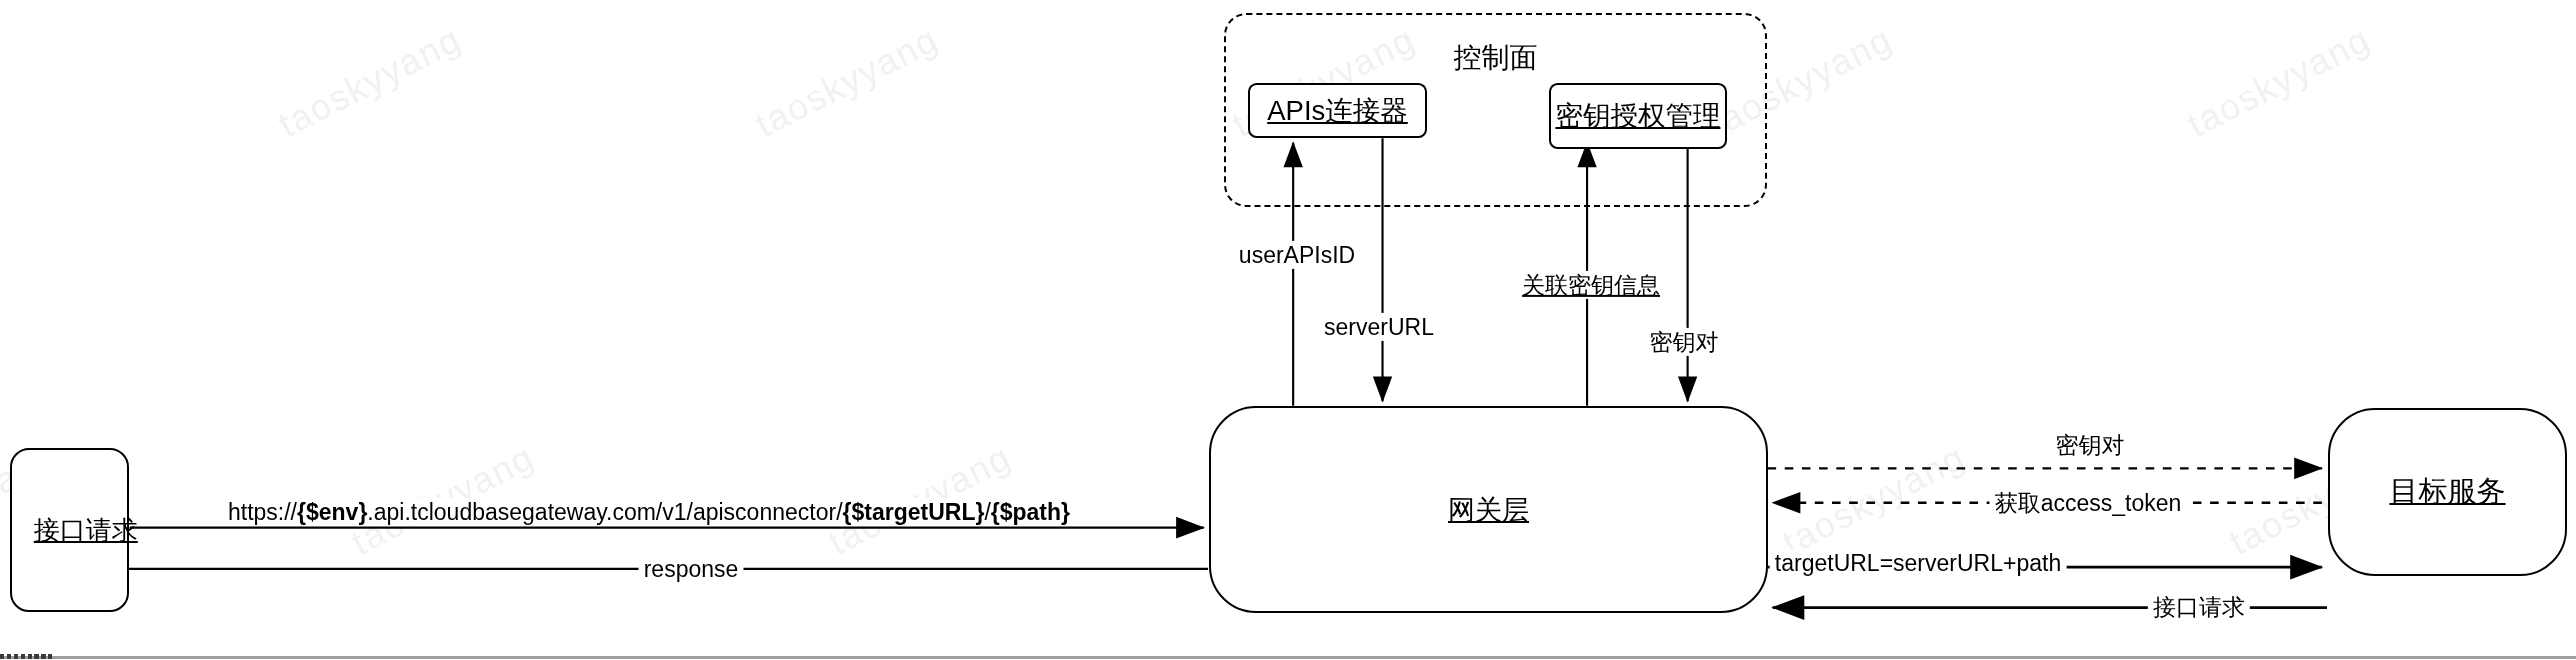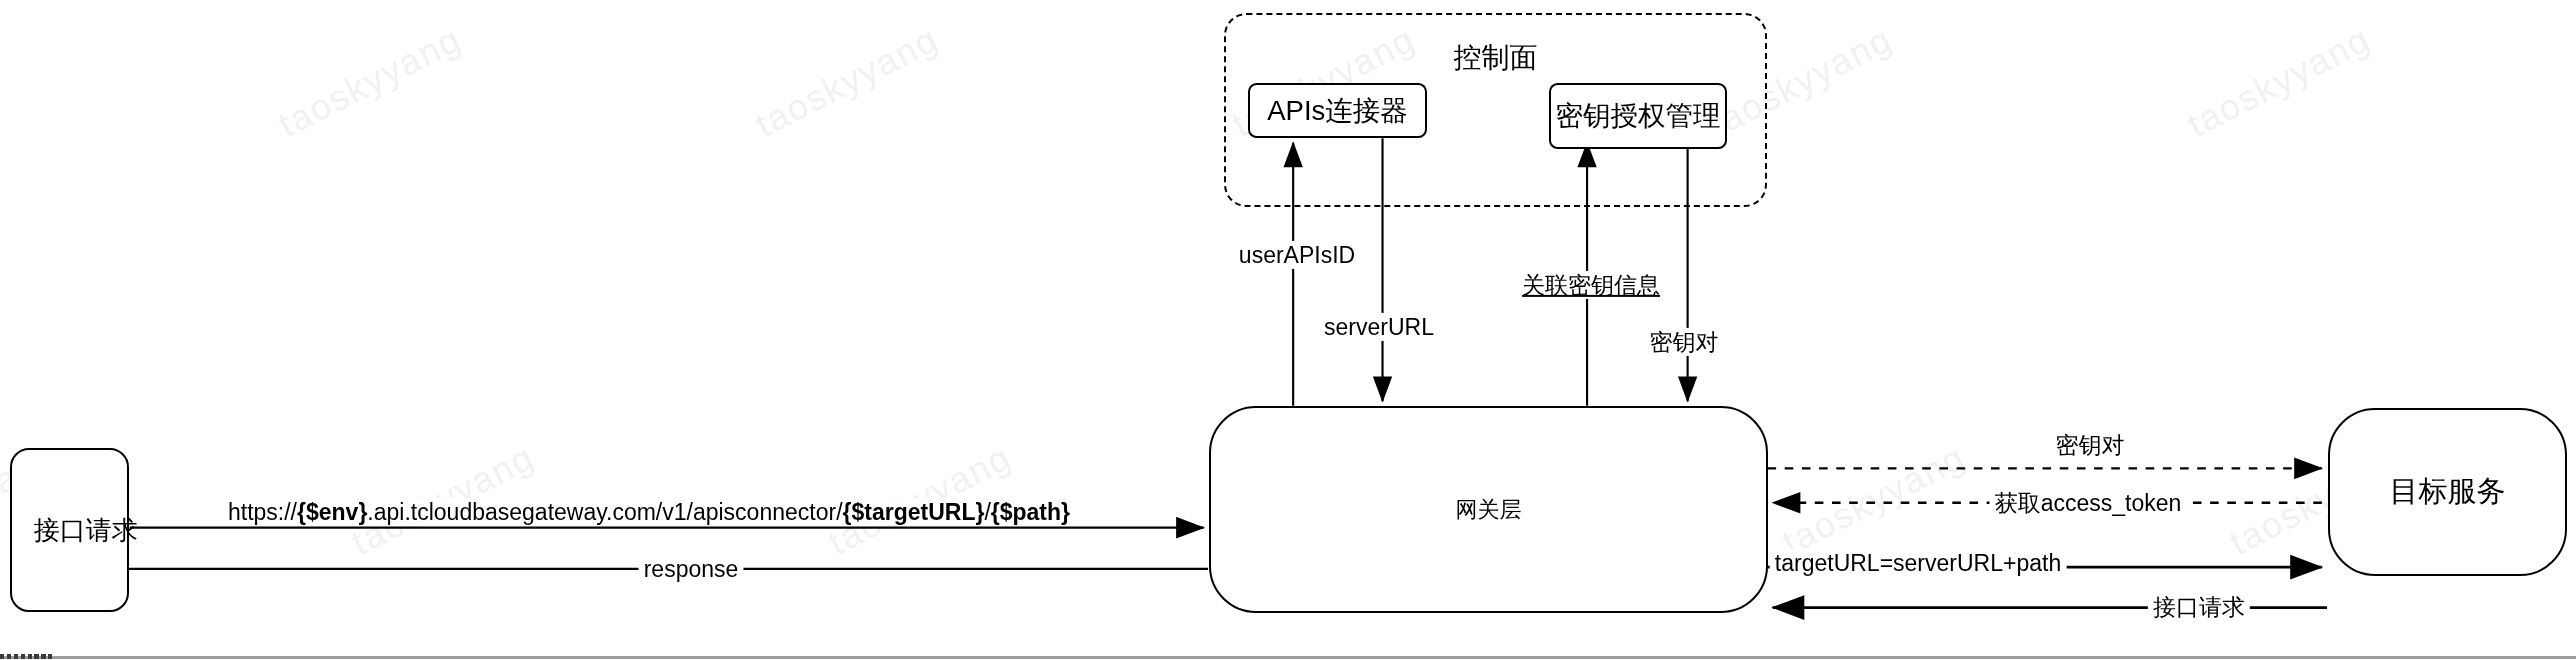--- a/index.html
+++ b/index.html
@@ -25,35 +25,36 @@
   
   #wires{position:absolute;left:0;top:0;width:2576px;height:660px;}
   
   .node{
     position:absolute;
     background:#ffffff;
     border:2.1px solid #000;
     display:flex;align-items:center;justify-content:center;
     box-sizing:border-box;
     white-space:nowrap;
+    text-decoration:underline;
   }
   .node-label{white-space:nowrap;}
   #control-plane{
     left:1224px;top:13px;width:543px;height:194px;
     border:2.1px dashed #000;border-radius:22.4px;
     background:transparent;
     display:block;
   }
   #control-plane-title{
     position:absolute;left:0;top:24px;width:100%;
     text-align:center;font-size:28px;
   }
   #apis-connector{left:1248px;top:83px;width:179px;height:55px;border-radius:8.6px;font-size:27.5px;}
   #key-auth{left:1549px;top:83px;width:178px;height:66px;border-radius:8.6px;font-size:27.5px;}
-  #gateway{left:1209px;top:406px;width:559px;height:207px;border-radius:47px;font-size:22px;}
+  #gateway{left:1209px;top:406px;width:559px;height:207px;border-radius:47px;font-size:27px;}
   #api-request{left:10.3px;top:448px;width:119px;height:164px;border-radius:19px;font-size:26px;padding-left:32px;}
   #target-service{left:2328px;top:408px;width:239px;height:168px;border-radius:47px;font-size:29px;}
   
   .edge-label{
     position:absolute;
     transform:translate(-50%,-50%);
     font-size:23px;
     background:#ffffff;
     padding:0.9px 5.2px;
     white-space:nowrap;

